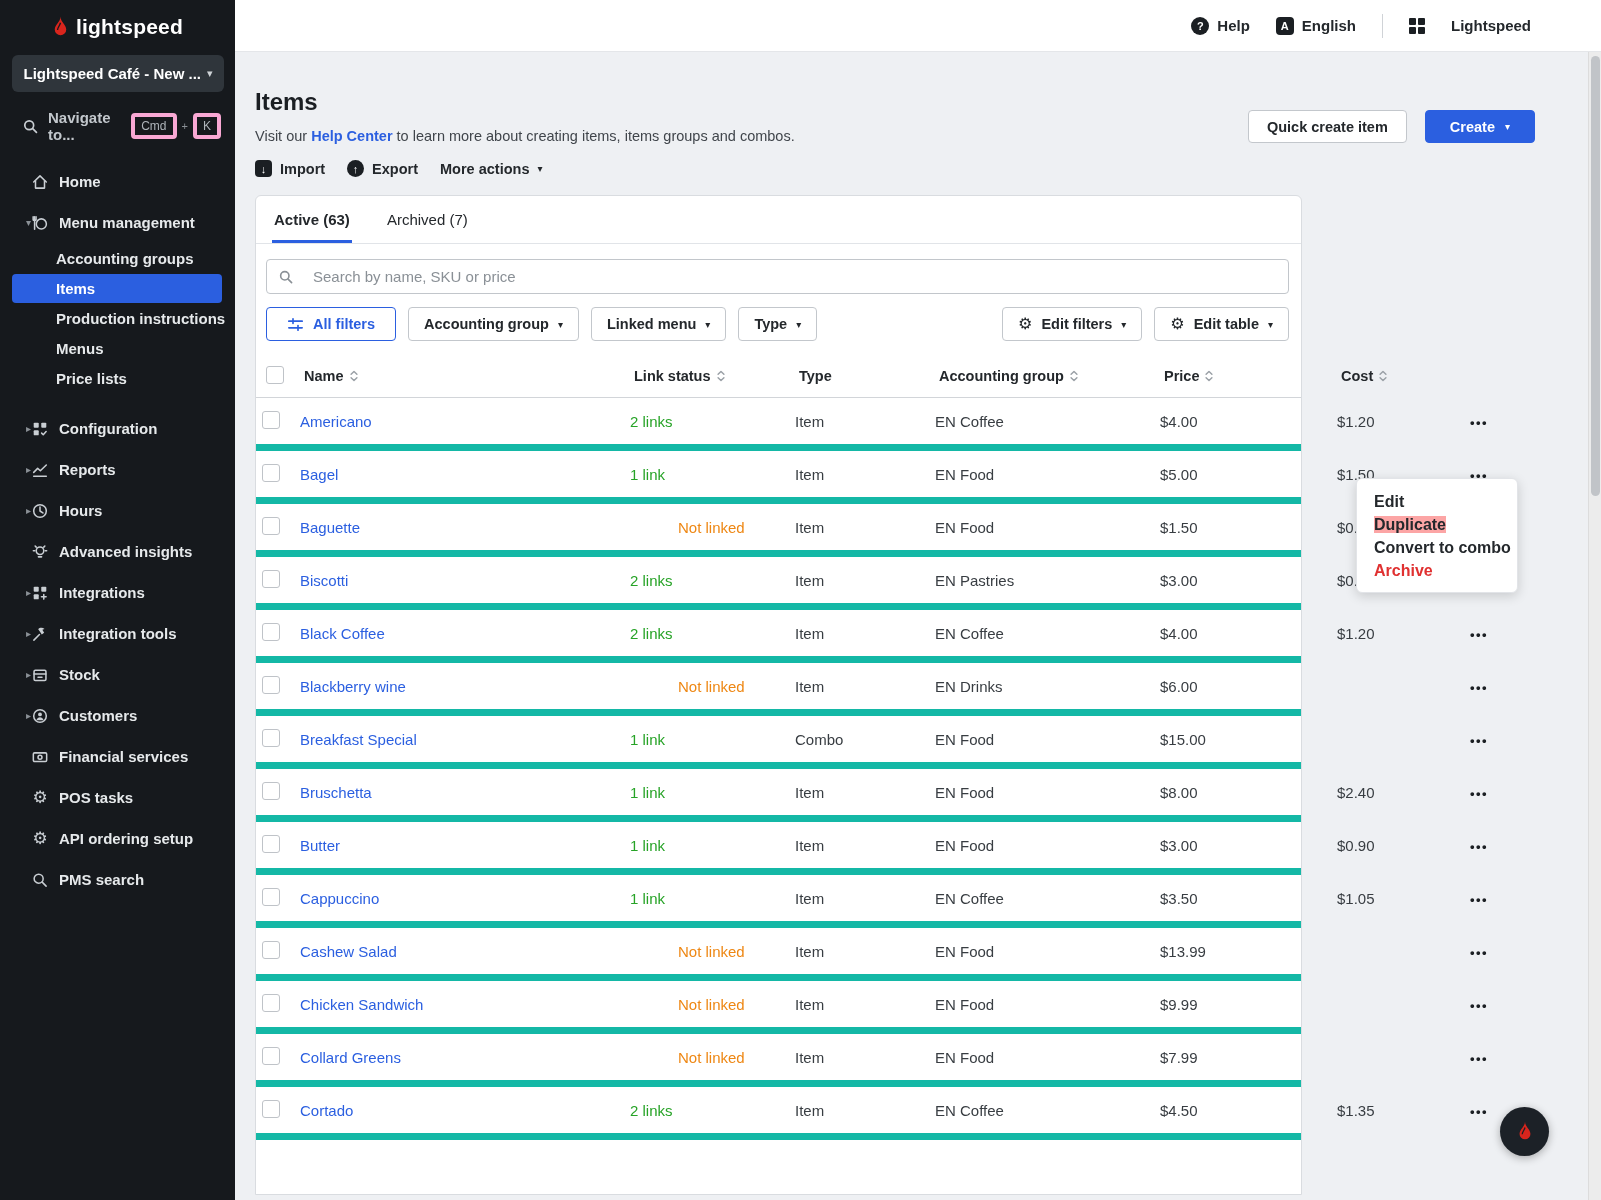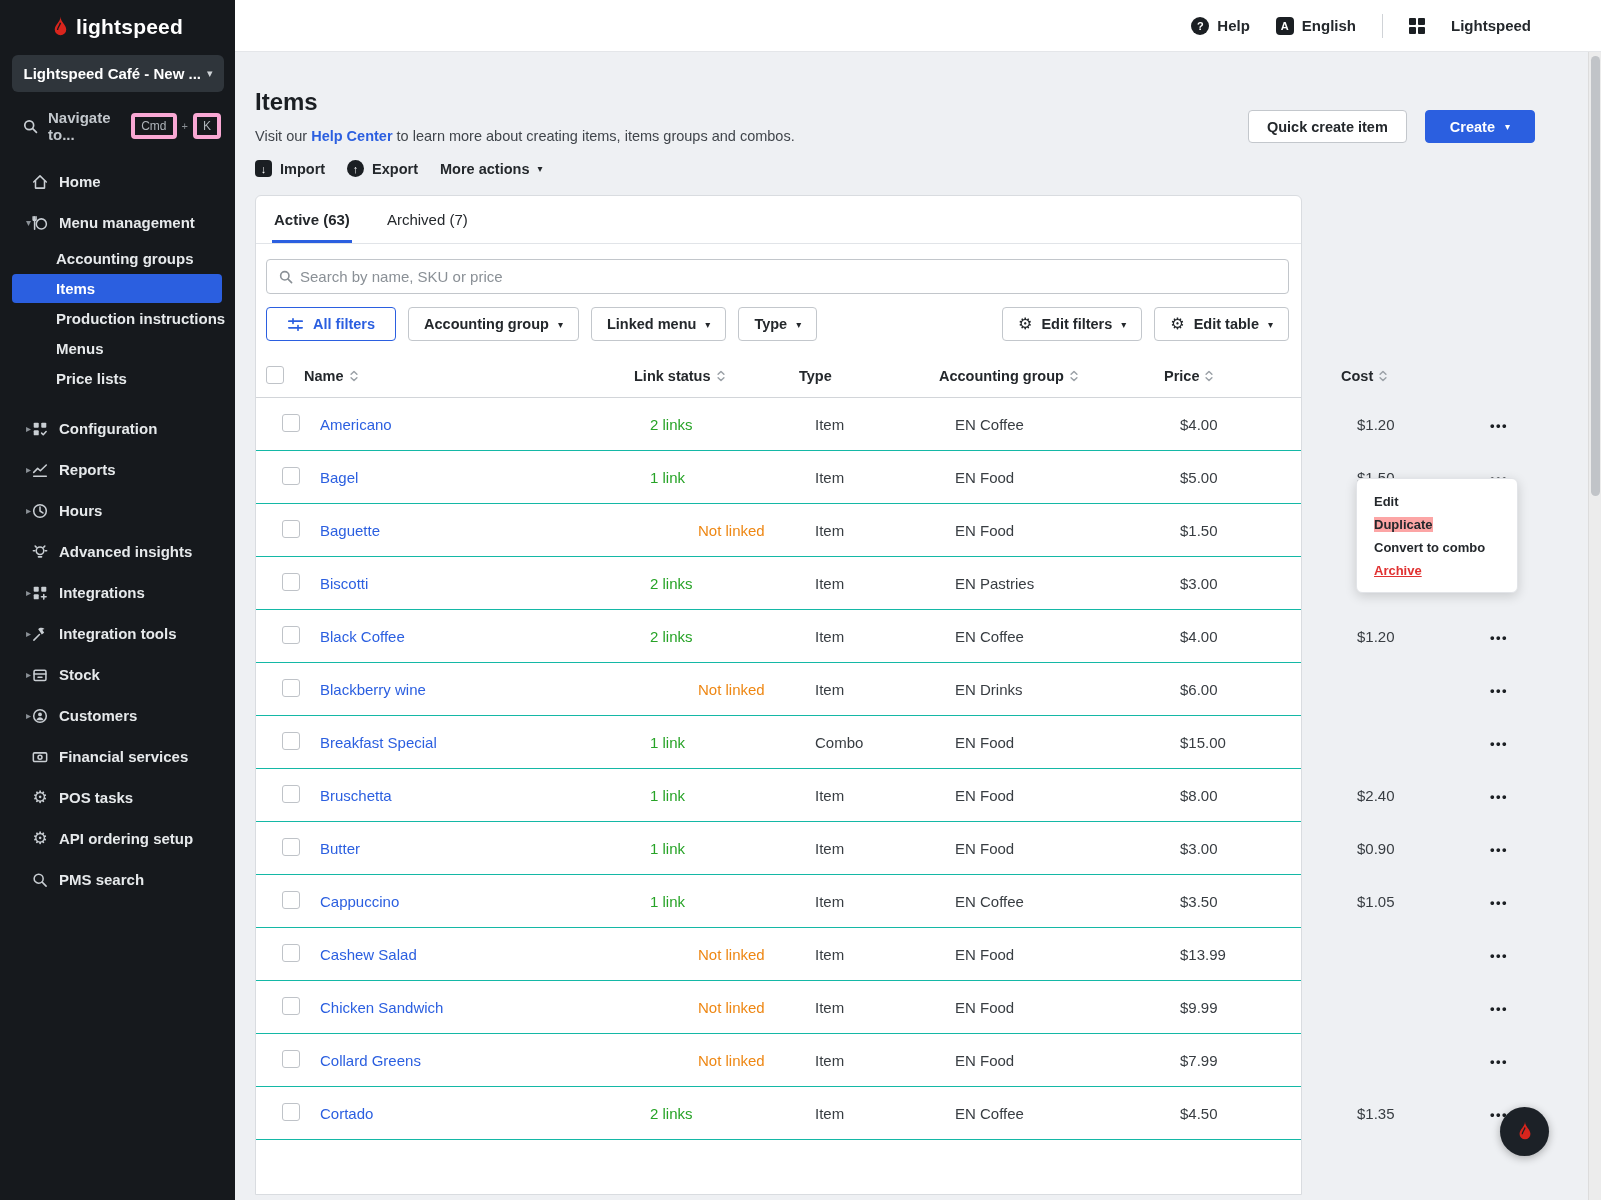--- a/index.html
+++ b/index.html
@@ -66,53 +66,53 @@
   .btn-primary{height:33px;padding:0 24px;background:var(--accent);border:1px solid var(--accent);border-radius:4px;
     font-size:14.5px;font-weight:700;color:#fff;cursor:pointer;display:flex;align-items:center;gap:10px;font-family:inherit;}
   .btn-primary .caret{font-size:10px;}
 
   
   .card{margin-top:18px;width:1047px;background:#fff;border:1px solid #d9dce0;border-radius:6px 6px 0 0;
     min-height:1000px;}
   .tabs{display:flex;gap:33px;padding:0 16px;border-bottom:1px solid #e1e4e8;}
   .tab{padding:15px 2px 12px;font-size:15px;color:#24282c;cursor:pointer;border-bottom:3px solid transparent;}
   .tab.active{border-bottom-color:var(--accent);font-weight:600;}
-  .searchbar{display:flex;align-items:center;gap:6px;margin:15px 12px 13px 10px;height:35px;border:1px solid #c2c6cb;
+  .searchbar{display:flex;align-items:center;gap:19px;margin:15px 12px 13px 10px;height:35px;border:1px solid #c2c6cb;
     border-radius:4px;padding:0 11px;background:#fff;}
   .searchbar input{border:none;outline:none;flex:1;font-size:15px;font-family:inherit;color:#24282c;background:transparent;}
   .searchbar input::placeholder{color:#8a9096;}
   .filter-row{display:flex;align-items:center;margin:0 12px 14px 10px;}
   .chip{height:34px;display:flex;align-items:center;gap:9px;padding:0 15px;background:#fff;border:1px solid #c3c7cc;
     border-radius:4px;font-size:14.5px;font-weight:600;color:#24282c;cursor:pointer;margin-right:12px;font-family:inherit;}
   .chip .caret{font-size:10px;color:#24282c;}
   .chip.primary-outline{border-color:var(--accent);color:var(--accent);padding:0 20px;}
   .chip .gear{font-size:16px;line-height:1;}
   .spacer{flex:1;}
   .chip.right{margin-right:0;margin-left:12px;}
 
   
   .tgrid{display:grid;grid-template-columns:38px 330px 165px 140px 225px 160px 150px 1fr;align-items:center;}
   .thead{height:43px;border-bottom:1px solid #d2d5d9;font-weight:700;font-size:14.5px;color:#24282c;padding:0 0 0 10px;}
   .th{display:flex;align-items:center;gap:5px;}
   .sort-ic svg{display:block;}
-  .trow{height:53px;border-bottom:1px solid #14b8a6;font-size:15px;color:#383d42;padding-left:26px;}
+  .trow{height:53px;border-bottom:7px solid #14b8a6;font-size:15px;color:#383d42;padding-left:6px;}
   .cb{width:18px;height:18px;border:1px solid #bfc3c8;border-radius:3px;background:#fff;display:inline-block;cursor:pointer;}
   .item-link{color:var(--accent);cursor:pointer;text-decoration:none;}
   .ls-green{color:var(--green);}
   .ls-orange{color:var(--orange);margin-left:48px;}
   .c-cost{padding-left:17px;}
   .c-act{text-align:center;}
   .dots{letter-spacing:1.5px;font-size:13px;font-weight:700;color:#1b1f23;cursor:pointer;}
 
   
   .context-menu{position:absolute;left:1356px;top:478px;width:162px;background:#fff;border:1px solid #e2e4e8;
     border-radius:6px;box-shadow:0 3px 12px rgba(0,0,0,.16);padding:11px 0 10px;z-index:20;}
-  .cm-item{padding:3px 0 3px 17px;font-size:13px;font-weight:600;color:#24282c;cursor:pointer;line-height:17px;}
+  .cm-item{padding:3px 0 3px 17px;font-size:16px;font-weight:600;color:#24282c;cursor:pointer;line-height:17px;}
   .cm-item .hl{background:#fca5a5;}
-  .cm-item.danger{color:var(--red);text-decoration:underline;}
+  .cm-item.danger{color:var(--red);}
 
   
   .fab{position:absolute;left:1500px;top:1107px;width:49px;height:49px;border-radius:50%;background:#1c2127;border:none;
     display:flex;align-items:center;justify-content:center;cursor:pointer;box-shadow:0 2px 8px rgba(0,0,0,.3);z-index:30;}
   .scrollbar{position:absolute;right:0;top:52px;bottom:0;width:13px;background:#ececec;border-left:1px solid #dcdcdc;z-index:40;}
   .scroll-thumb{position:absolute;left:2px;top:4px;width:9px;height:440px;background:#c1c4c8;border-radius:5px;cursor:pointer;}
 </style>
 </head>
 <body>
 

